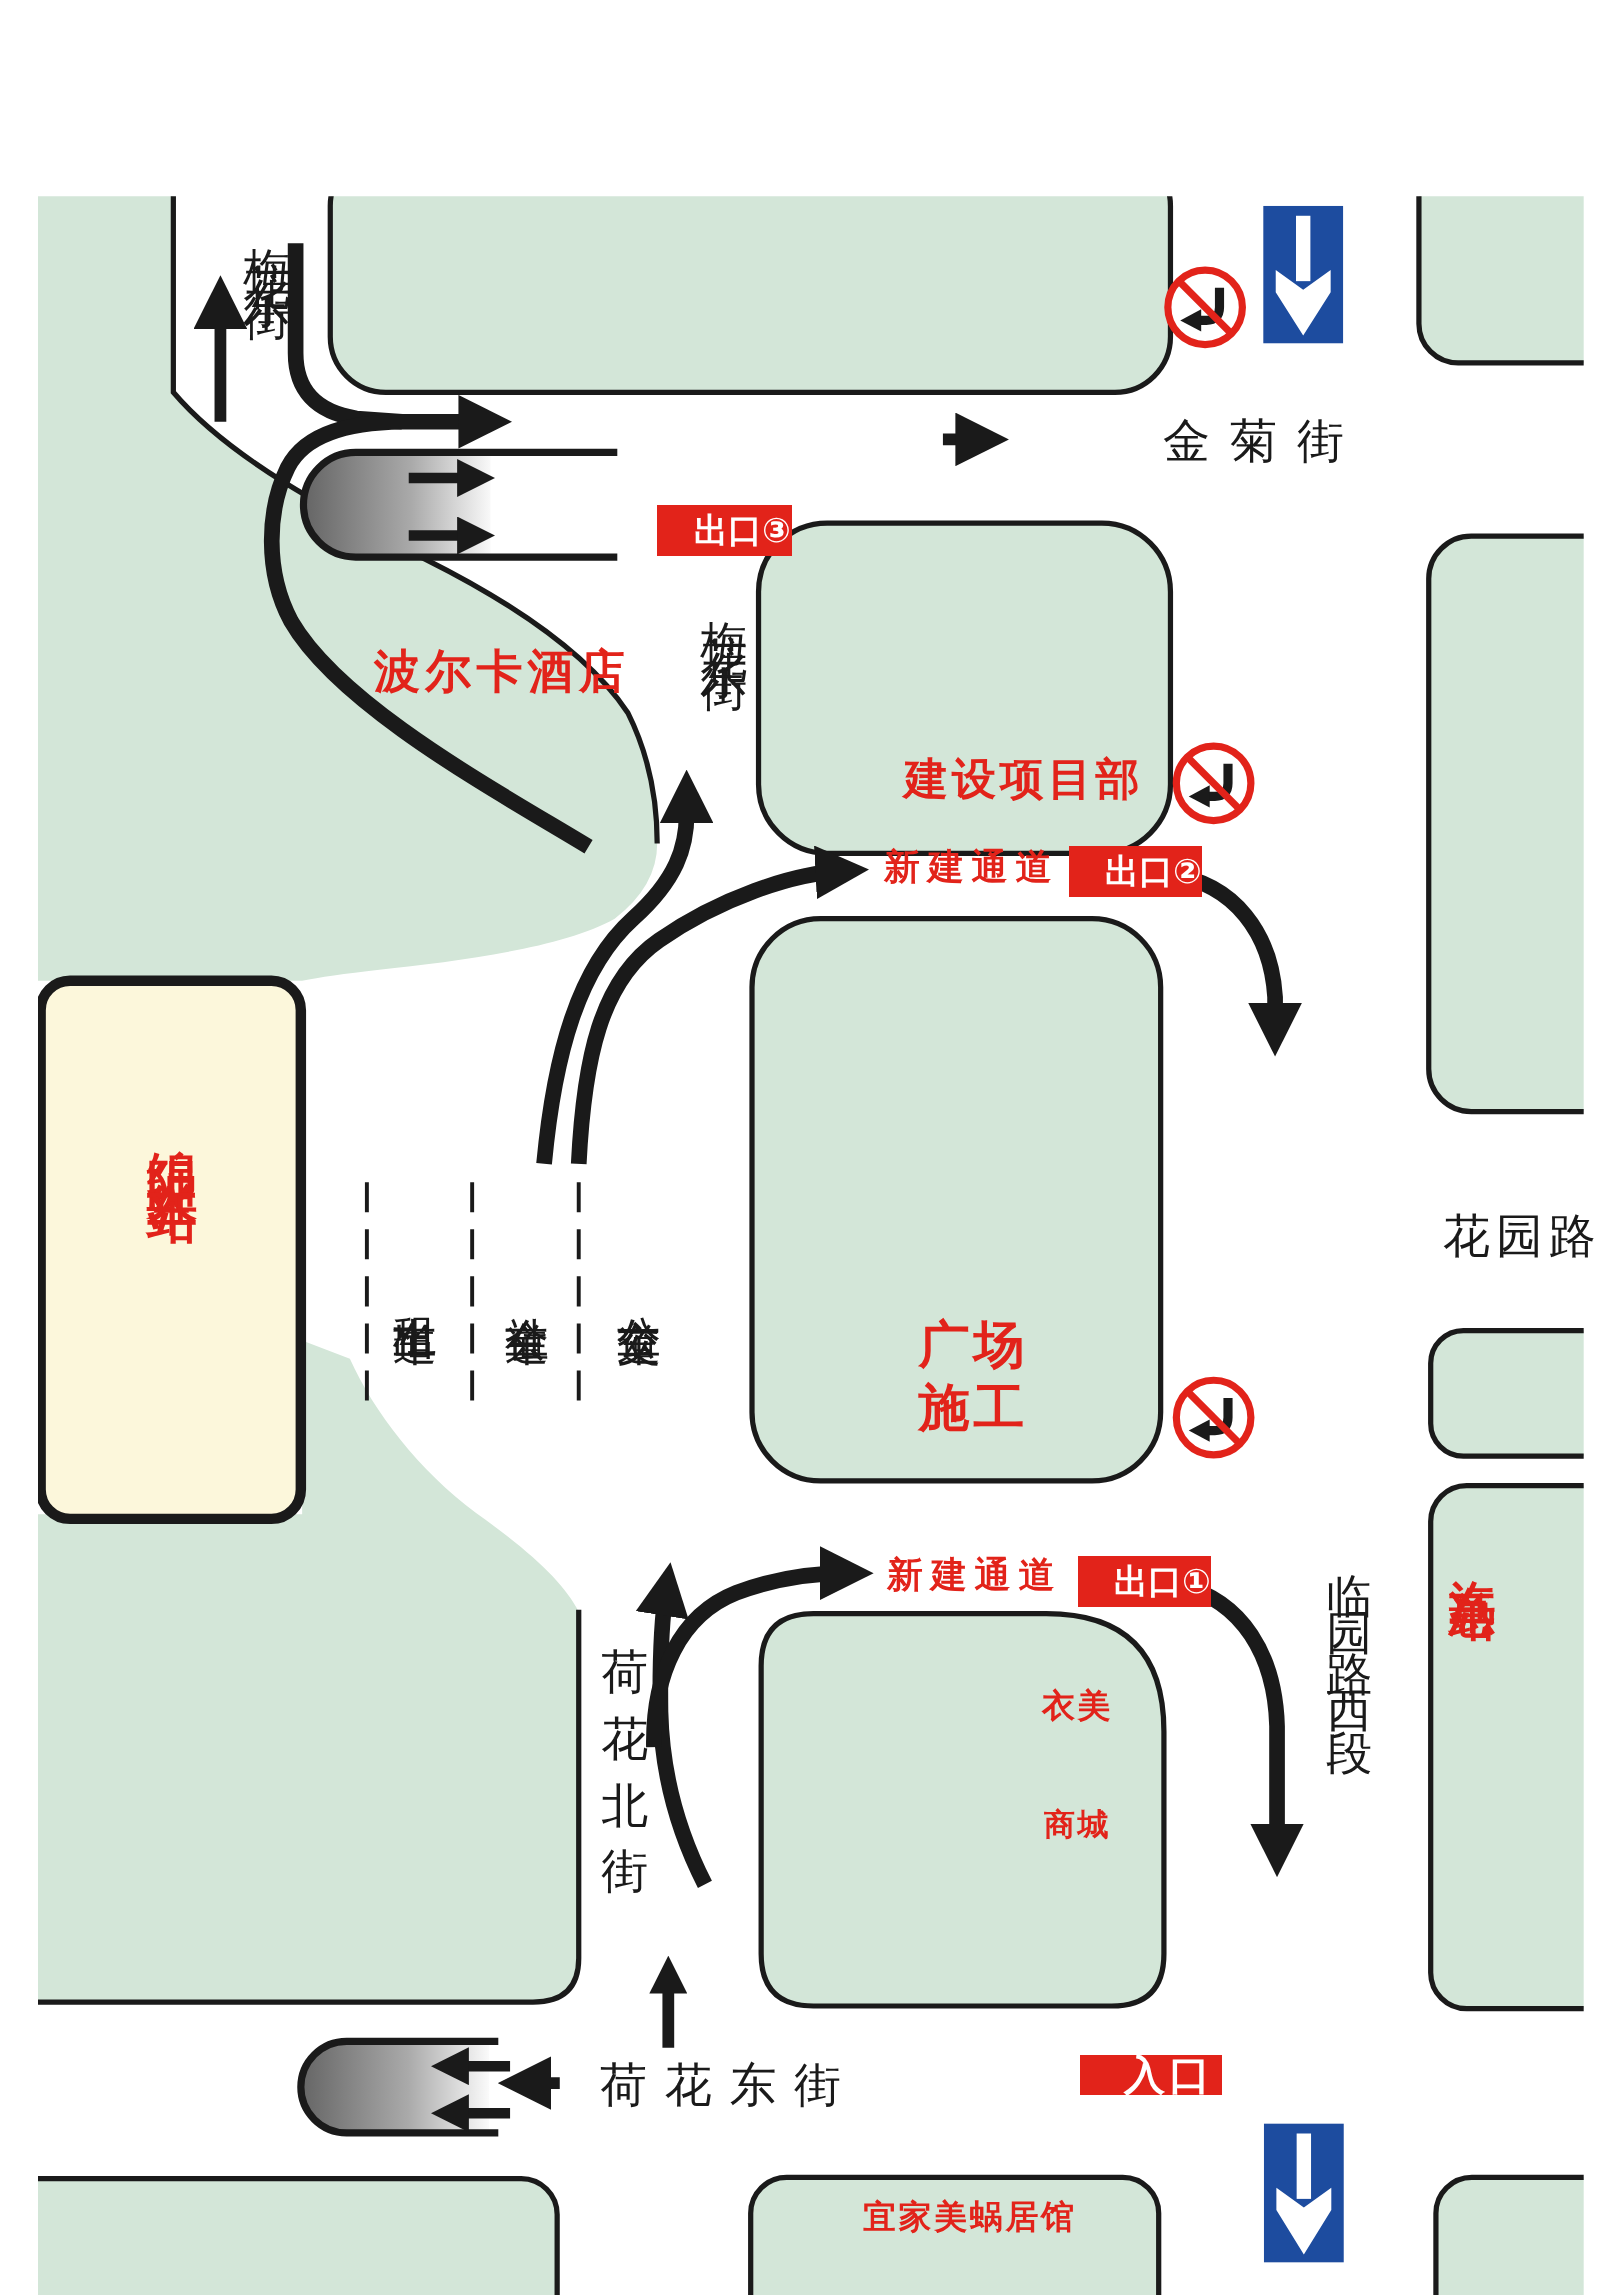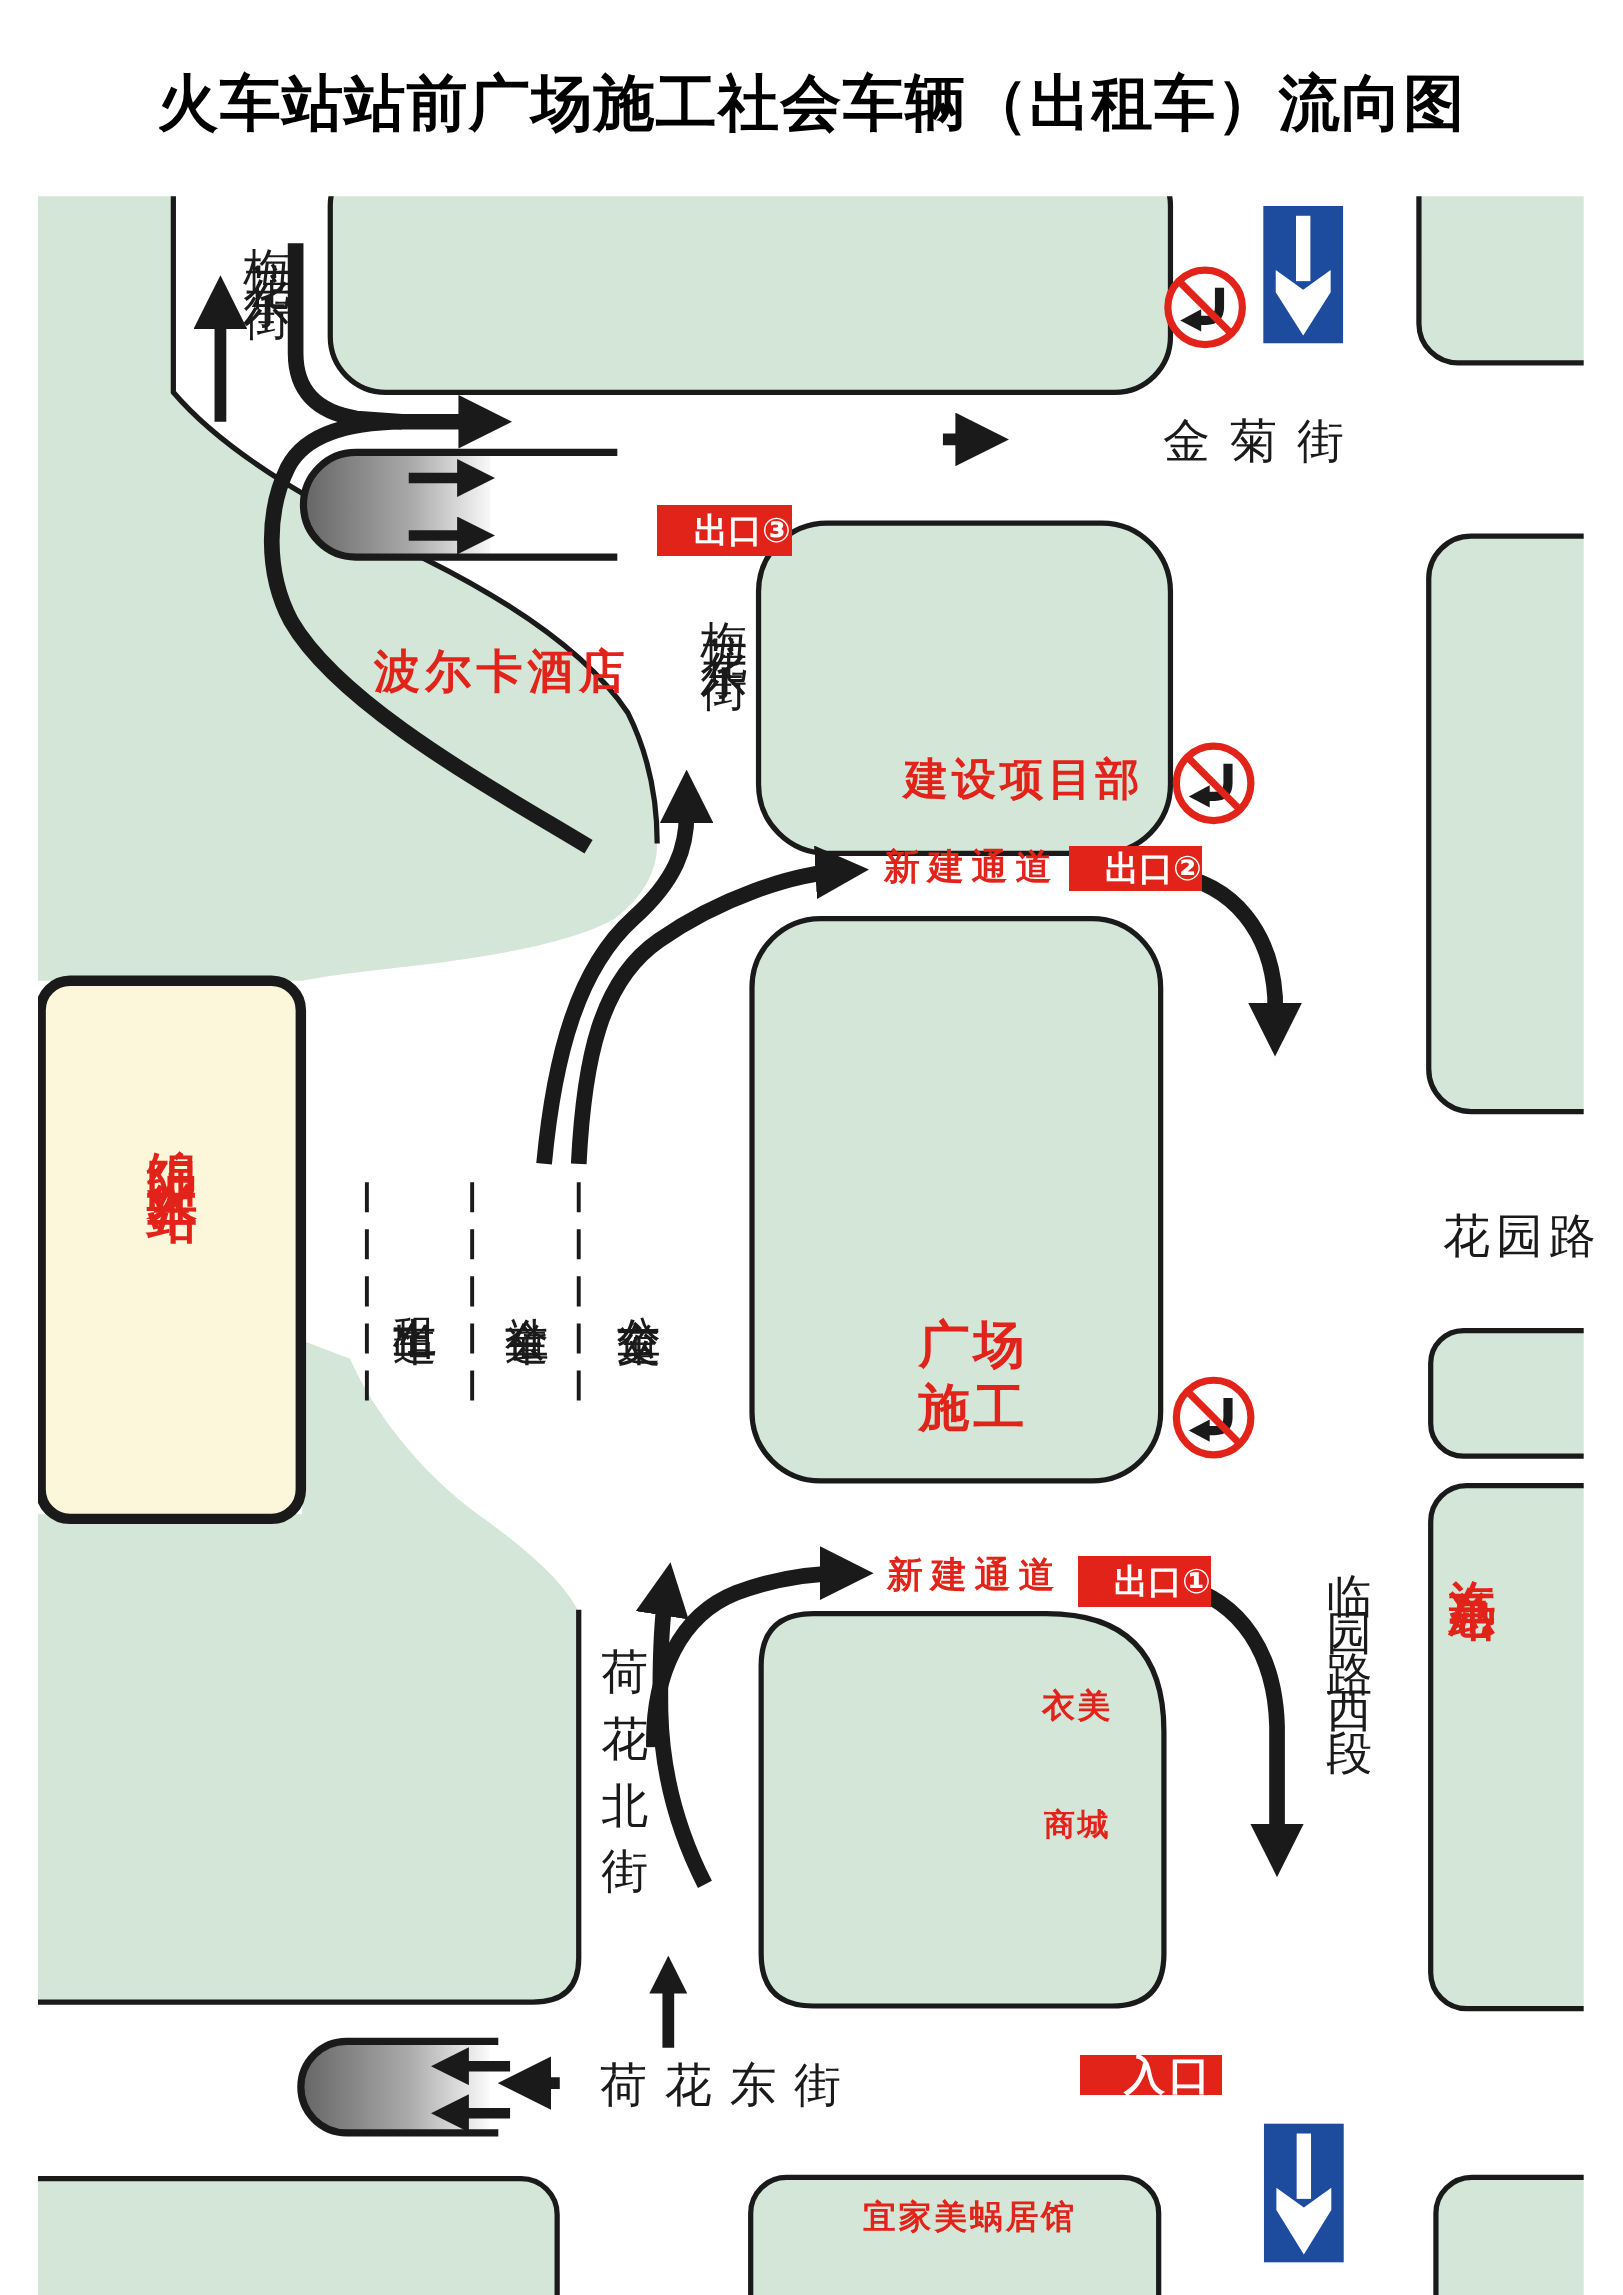--- a/index.html
+++ b/index.html
@@ -137,38 +137,37 @@
         <polygon fill="#fff" points="1951,413 1993,443 2035,413 2035,447 1993,513 1951,447"></polygon>
       </g>
       <g>
         <rect class="bluesign" x="1933" y="3248" width="122" height="212"></rect>
         <rect x="1983" y="3263" width="22" height="100" fill="#fff"></rect>
         <polygon fill="#fff" points="1952,3346 1994,3376 2036,3346 2036,3380 1994,3448 1952,3380"></polygon>
       </g>
     </g>
   </svg>
 
-  <div class="title">火车站站前广场施工社会车辆（出租车）流向图</div>
 
   <div class="lbl v" style="left:243px;top:211px;font-size:47px;letter-spacing:15.7px;">梅花东街</div>
 
 
   <div class="lbl" style="left:1163px;top:416px;font-size:47px;letter-spacing:20px;">金菊街</div>
 
   <div class="lbl red" style="left:374px;top:647px;font-size:46px;letter-spacing:5.2px;">波尔卡酒店</div>
 
   <div class="badge" style="left:657px;top:505px;width:99px;height:51px;font-size:34px;">出口③</div>
 
   <div class="lbl v" style="left:700px;top:584px;font-size:47px;letter-spacing:15px;">梅花东街</div>
 
   <div class="lbl red" style="left:904px;top:756px;font-size:44px;letter-spacing:3.9px;">建设项目部</div>
 
   <div class="lbl red" style="left:884px;top:848px;font-size:36px;letter-spacing:7.8px;font-weight:bold;">新建通道</div>
 
-  <div class="badge" style="left:1069px;top:846px;width:97px;height:45px;font-size:34px;">出口②</div>
+  <div class="badge" style="left:1069px;top:846px;width:97px;height:51px;font-size:34px;">出口②</div>
 
   <div class="lbl red ctr" style="left:908px;top:1318px;width:131px;font-size:51px;letter-spacing:3.9px;">广场</div>
   <div class="lbl red ctr" style="left:908px;top:1381px;width:131px;font-size:51px;letter-spacing:3.9px;">施工</div>
 
   <div class="lbl v" style="left:392px;top:1282px;font-size:44px;letter-spacing:2px;">出租车道</div>
   <div class="lbl v" style="left:504px;top:1282px;font-size:44px;letter-spacing:2px;">社会车道</div>
   <div class="lbl v" style="left:616px;top:1282px;font-size:44px;letter-spacing:2px;">公交车道</div>
 
   <div class="lbl red v" style="left:146px;top:1110px;font-size:50px;letter-spacing:11px;">绵阳火车站</div>
 

